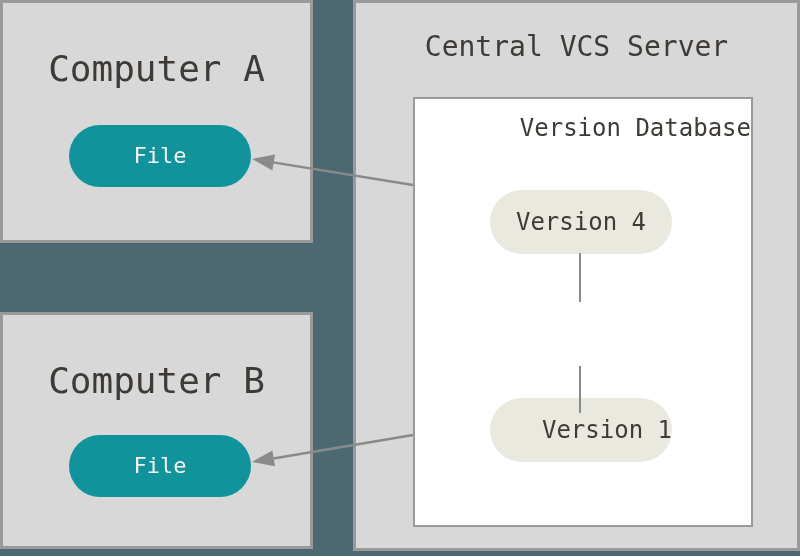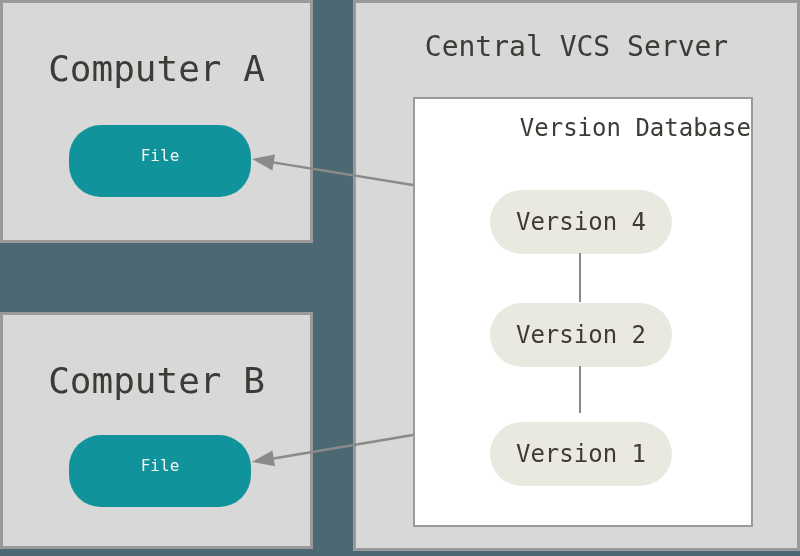--- a/index.html
+++ b/index.html
@@ -62,41 +62,41 @@
 
   .pill {
     position: absolute;
     border-radius: 32px;
     text-align: center;
     white-space: nowrap;
   }
   .pill-teal {
     left: 66px;
     width: 182px;
-    height: 72px;
+    height: 62px;
     line-height: 62px;
     background: var(--teal-pill, #10939a);
     color: var(--light-text, #f5f5f3);
-    font-size: 16px;
+    font-size: 22px;
   }
   .pill-file-a { top: 122px; }
   .pill-file-b { top: 120px; }
 
   .pill-cream {
     left: 75px;            
     width: 182px;
     height: 64px;
     line-height: 64px;
     background: var(--cream-pill, #eae9e0);
     color: var(--dark-text, #3e3a36);
     font-size: 24px;
   }
   .pill-v3 { top: 91px; }
   .pill-v2 { top: 204px; }
-  .pill-v1 { top: 323px; }
+  .pill-v1 { top: 299px; text-align: right; }
 
   .overlay {
     position: absolute;
     left: 0;
     top: 0;
     width: 800px;
     height: 556px;
     pointer-events: none;
     z-index: 10;
   }
@@ -128,21 +128,20 @@
     <div class="box-title computer-title">Computer B</div>
     <div class="pill pill-teal pill-file-b">File</div>
   </div>
 
   <div class="box box-server">
     <div class="box-title server-title">Central VCS Server</div>
 
     <div class="db-box">
       <div class="db-title">Version Database</div>
       <div class="pill pill-cream pill-v3">Version 4</div>
-      <div class="pill pill-cream pill-v2">Version 2</div>
       <div class="pill pill-cream pill-v1">Version 1</div>
     </div>
   </div>
 
   <svg class="overlay" viewBox="0 0 800 556">
     <g>
       <line class="arrow-line" x1="413" y1="185" x2="273" y2="162.4"></line>
       <polygon class="arrow-head" points="252,159 275.0,154.6 272.4,170.4"></polygon>
     </g>
     <g>

